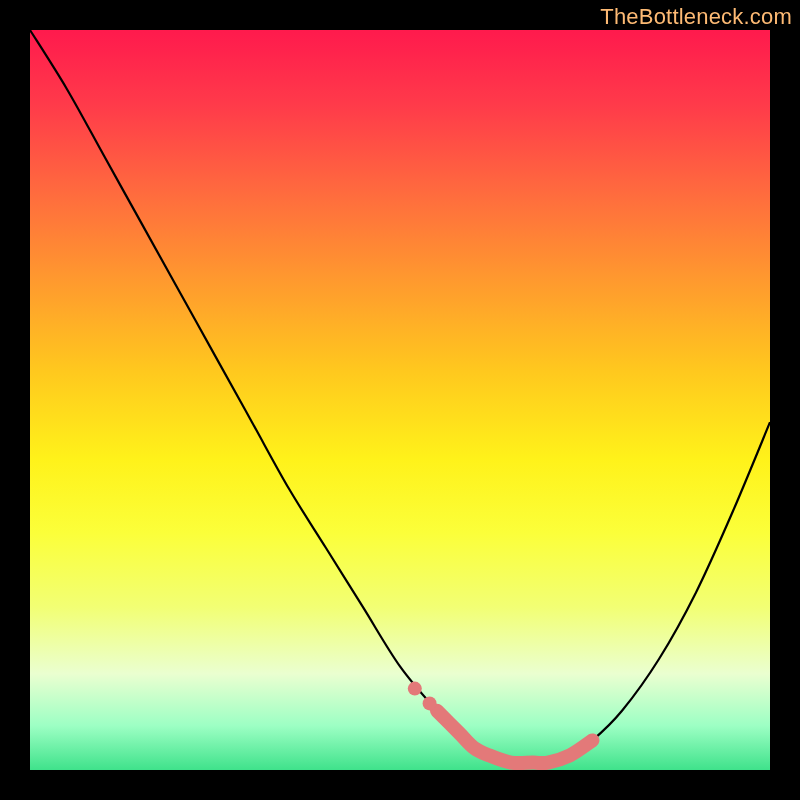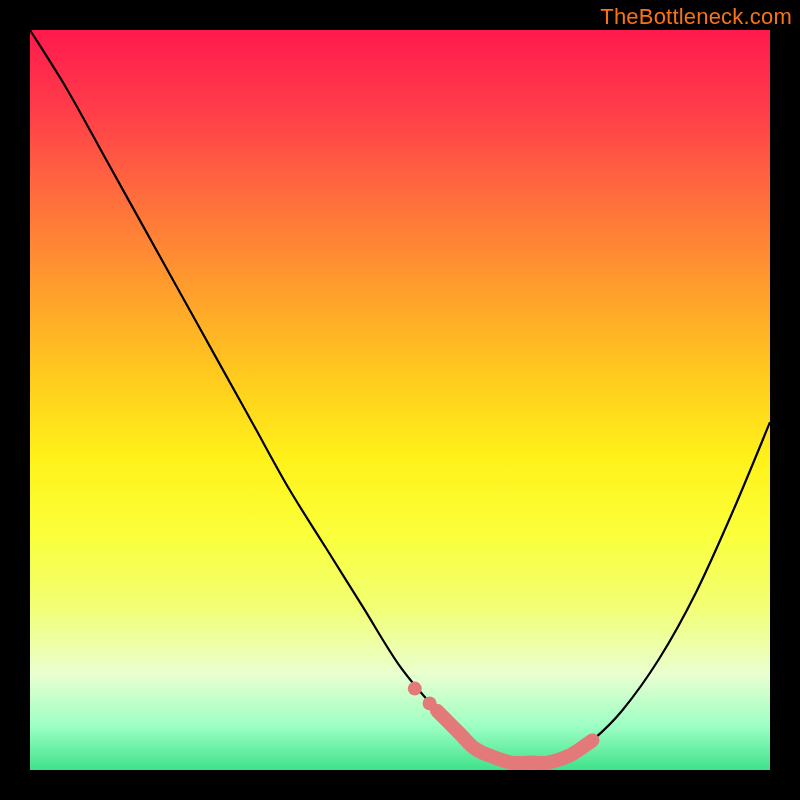--- a/index.html
+++ b/index.html
@@ -37,21 +37,21 @@
       #f2ff74 78%,
       #eaffd0 87%,
       #9dffc4 94%,
       #3fe28b 100%
     );
   }
   .watermark {
     position: absolute;
     top: 4px;
     right: 8px;
-    color: #f97316;
+    color: #fdba74;
     font-size: 22px;
     font-weight: 500;
     letter-spacing: 0.2px;
     user-select: none;
   }
   svg.curve {
     position: absolute;
     top: 0;
     left: 0;
     width: 740px;

